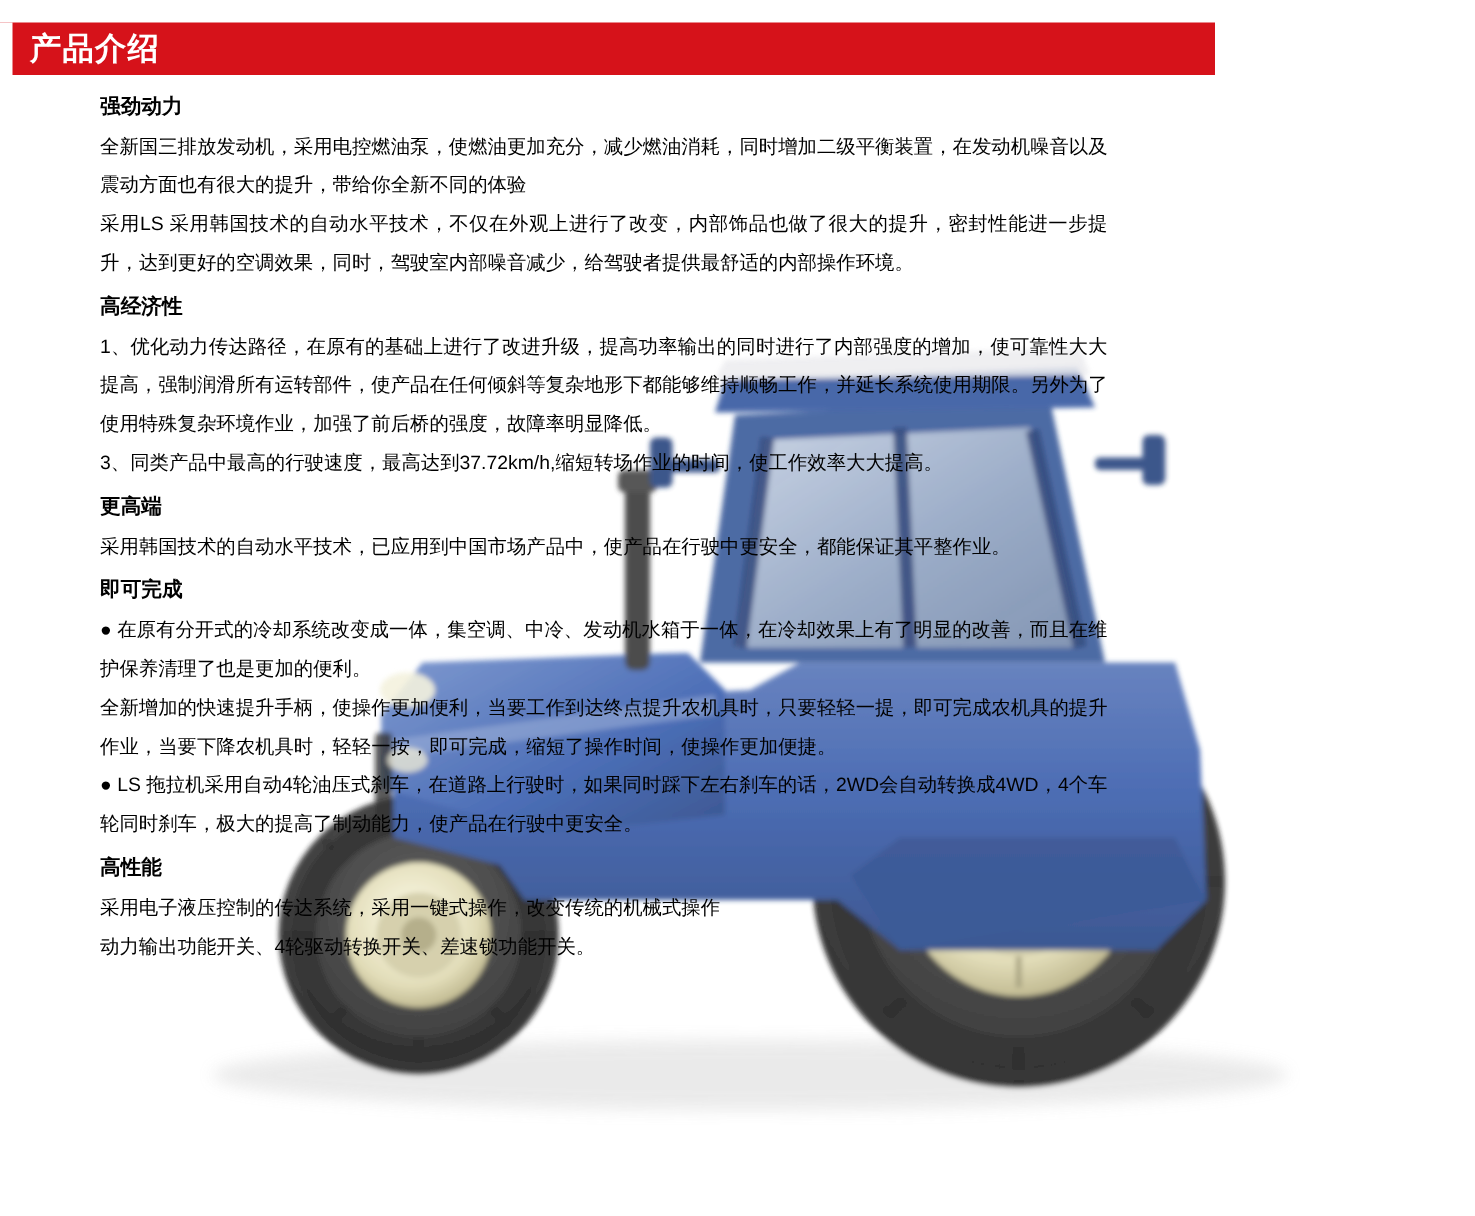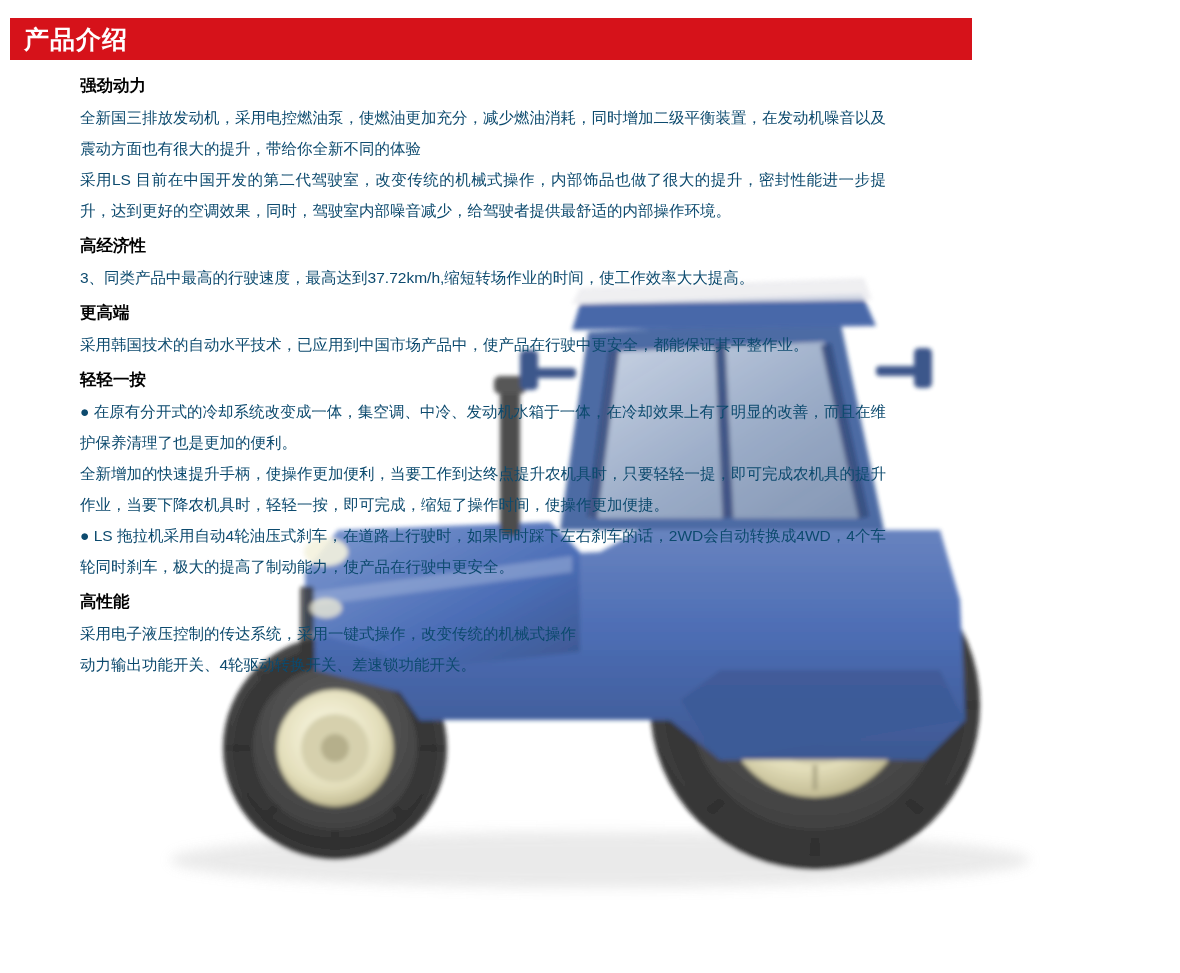--- a/index.html
+++ b/index.html
@@ -72,21 +72,21 @@
   .sec-head {
     font-size: 16.5px;
     font-weight: bold;
     line-height: 30px;
     margin: 4px 0 2px 0;
     color: #000;
   }
   .para {
     font-size: 15.5px;
     line-height: 31px;
-    color: #0c4a6e;
+    color: #000000;
     text-align: justify;
     margin: 0;
   }
 </style>
 </head>
 <body>
 
 <svg class="bg-art" viewBox="0 0 1010 700" xmlns="http://www.w3.org/2000/svg">
   <defs>
     <linearGradient id="bodyGrad" x1="0" y1="0" x2="0" y2="1">
@@ -207,35 +207,36 @@
 </div>
 
 <div class="content">
 
   <div>
     <div class="sec-head">强劲动力</div>
     <p class="para">全新国三排放发动机，采用电控燃油泵，使燃油更加充分，减少燃油消耗，同时增加二级平衡装置，在发动机噪音以及震动方面也有很大的提升，带给你全新不同的体验</p>
   </div>
 
   <div>
-    <p class="para">采用LS   目前在中国开发的第二代驾驶室，改变传统的机械式操作，内部饰品也做了很大的提升，密封性能进一步提升，达到更好的空调效果，同时，驾驶室内部噪音减少，给驾驶者提供最舒适的内部操作环境。</p>
+    <p class="para">采用LS   采用韩国技术的自动水平技术，不仅在外观上进行了改变，内部饰品也做了很大的提升，密封性能进一步提升，达到更好的空调效果，同时，驾驶室内部噪音减少，给驾驶者提供最舒适的内部操作环境。</p>
   </div>
 
   <div>
     <div class="sec-head">高经济性</div>
+    <p class="para">1、优化动力传达路径，在原有的基础上进行了改进升级，提高功率输出的同时进行了内部强度的增加，使可靠性大大提高，强制润滑所有运转部件，使产品在任何倾斜等复杂地形下都能够维持顺畅工作，并延长系统使用期限。另外为了使用特殊复杂环境作业，加强了前后桥的强度，故障率明显降低。</p>
     <p class="para">3、同类产品中最高的行驶速度，最高达到37.72km/h,缩短转场作业的时间，使工作效率大大提高。</p>
   </div>
 
   <div>
     <div class="sec-head">更高端</div>
     <p class="para">采用韩国技术的自动水平技术，已应用到中国市场产品中，使产品在行驶中更安全，都能保证其平整作业。</p>
   </div>
 
   <div>
-    <div class="sec-head">轻轻一按</div>
+    <div class="sec-head">即可完成</div>
     <p class="para">●    在原有分开式的冷却系统改变成一体，集空调、中冷、发动机水箱于一体，在冷却效果上有了明显的改善，而且在维护保养清理了也是更加的便利。</p>
     <p class="para">全新增加的快速提升手柄，使操作更加便利，当要工作到达终点提升农机具时，只要轻轻一提，即可完成农机具的提升作业，当要下降农机具时，轻轻一按，即可完成，缩短了操作时间，使操作更加便捷。</p>
     <p class="para">● LS 拖拉机采用自动4轮油压式刹车，在道路上行驶时，如果同时踩下左右刹车的话，2WD会自动转换成4WD，4个车轮同时刹车，极大的提高了制动能力，使产品在行驶中更安全。</p>
   </div>
 
   <div>
     <div class="sec-head">高性能</div>
     <p class="para">采用电子液压控制的传达系统，采用一键式操作，改变传统的机械式操作</p>
     <p class="para">动力输出功能开关、4轮驱动转换开关、差速锁功能开关。</p>
   </div>

